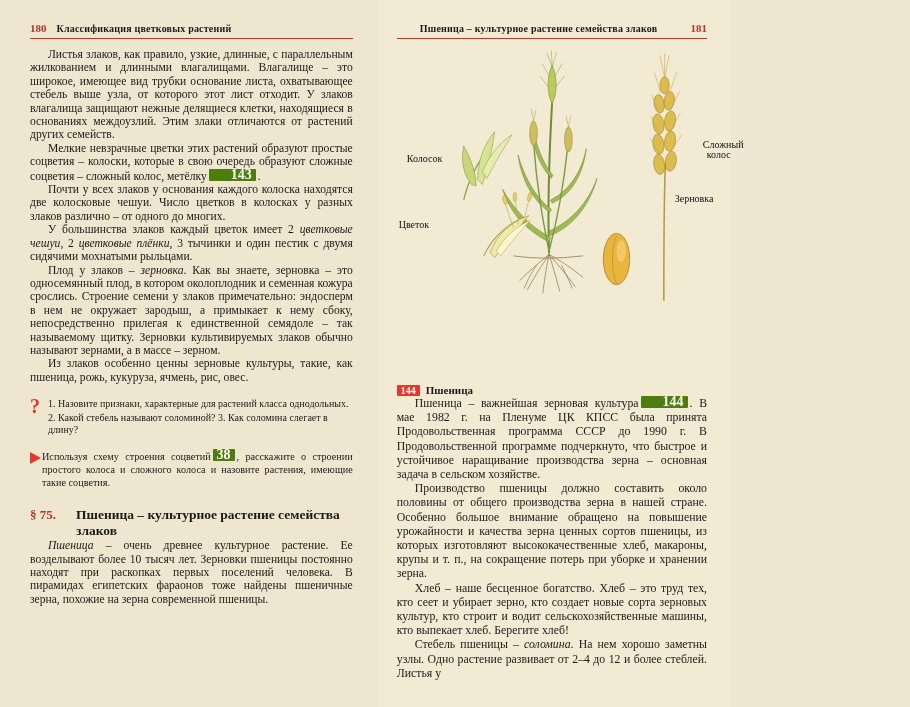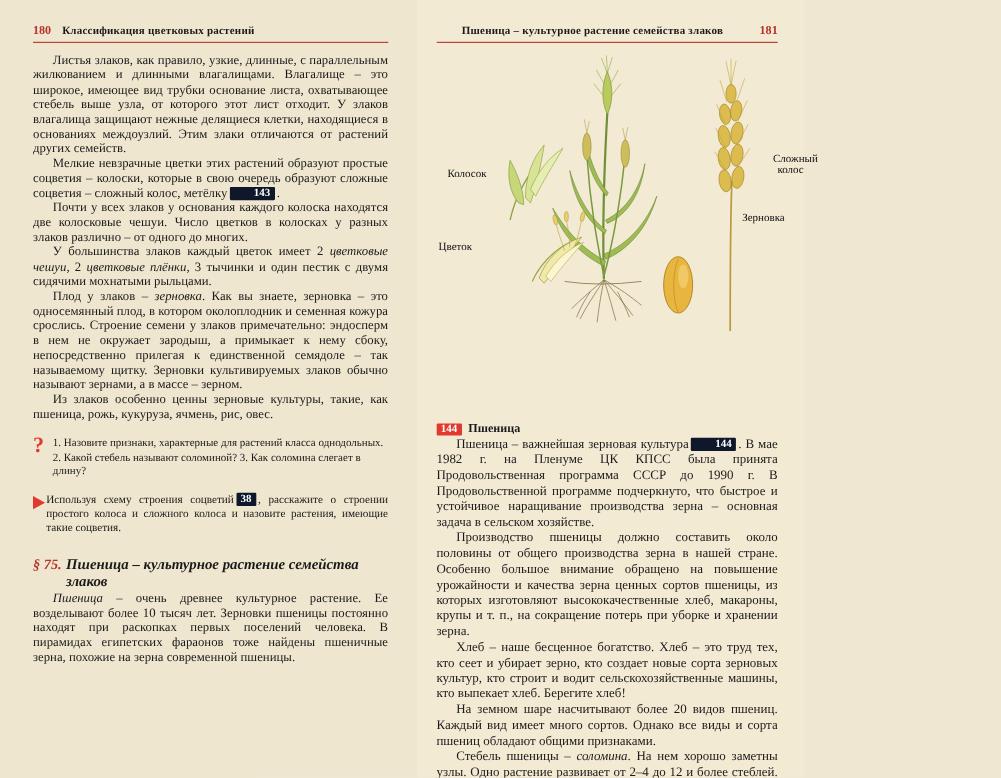--- a/index.html
+++ b/index.html
@@ -32,40 +32,40 @@
   p.tx{
     margin:0 0 0 0;
     font-size:11.6px;
     line-height:13.4px;
     text-align:justify;
     text-indent:18px;
     hyphens:auto;
   }
   .i{font-style:italic;}
   .refbox{
-    display:inline-block;background:#0f172a;color:#fff;
-    font-weight:bold;font-size:10px;line-height:12px;
+    display:inline-block;background:#4d7c0f;color:#fff;
+    font-weight:bold;font-size:14px;line-height:12px;
     padding:0 4px;margin:0 2px;border-radius:1px;
     vertical-align:1px;
   }
   
   .qblock{display:flex;gap:8px;margin-top:14px;align-items:flex-start;}
   .qmark{color:#e2392e;font-weight:bold;font-size:20px;line-height:16px;}
   .qlist{font-size:10px;line-height:12.4px;flex:1;}
   .qlist div{margin-bottom:1px;}
   .task{display:flex;gap:1px;margin-top:12px;align-items:flex-start;}
   .tri{
     width:0;height:0;margin-top:3px;
     border-left:11px solid #e2392e;
     border-top:6px solid transparent;
     border-bottom:6px solid transparent;
   }
   .tasktext{font-size:10.2px;line-height:12.6px;flex:1;text-align:justify;}
   
-  .sect{display:flex;gap:4px;margin-top:18px;align-items:flex-start;font-style:italic;}
+  .sect{display:flex;gap:20px;margin-top:18px;align-items:flex-start;}
   .sectno{color:#b5342b;font-weight:bold;font-size:13px;white-space:nowrap;}
   .secttitle{font-weight:bold;font-size:13.5px;line-height:16px;}
   .after-sect{margin-top:12px;}
   
   .figure{position:relative;width:100%;height:330px;margin:0 0 6px 0;}
   .figsvg{position:absolute;inset:0;}
   .figlabel{
     position:absolute;font-size:10px;line-height:10px;color:#111;
     font-family:"Liberation Serif", serif;
   }
@@ -259,20 +259,17 @@
       <p class="tx">
         Пшеница – важнейшая зерновая культура<span class="refbox">144</span>. В мае 1982 г. на Пленуме ЦК КПСС была принята Продовольственная программа СССР до 1990 г. В Продовольственной программе подчеркнуто, что быстрое и устойчивое наращивание производства зерна – основная задача в сельском хозяйстве.
       </p>
       <p class="tx">
         <span>Производство пшеницы должно составить около половины от общего производства зерна в нашей стране. Особенно большое внимание обращено на повышение урожайности и качества зерна ценных сортов пшеницы, из которых изготовляют высококачественные хлеб, макароны, крупы и т. п., на сокращение потерь при уборке и хранении зерна.</span>
       </p>
       <p class="tx">
         <span>Хлеб – наше бесценное богатство. Хлеб – это труд тех, кто сеет и убирает зерно, кто создает новые сорта зерновых культур, кто строит и водит сельскохозяйственные машины, кто выпекает хлеб. Берегите хлеб!</span>
       </p>
       <p class="tx">
-        <span>На земном шаре насчитывают более 20 видов пшениц. Каждый вид имеет много сортов. Однако все виды и сорта пшениц обладают общими признаками.</span>
-      </p>
-      <p class="tx">
         Стебель пшеницы – <span class="i">соломина</span>. На нем хорошо заметны узлы. Одно растение развивает от 2–4 до 12 и более стеблей. Листья у
       </p>
     </div>
   </div>
 </div>
 
 </body></html>

